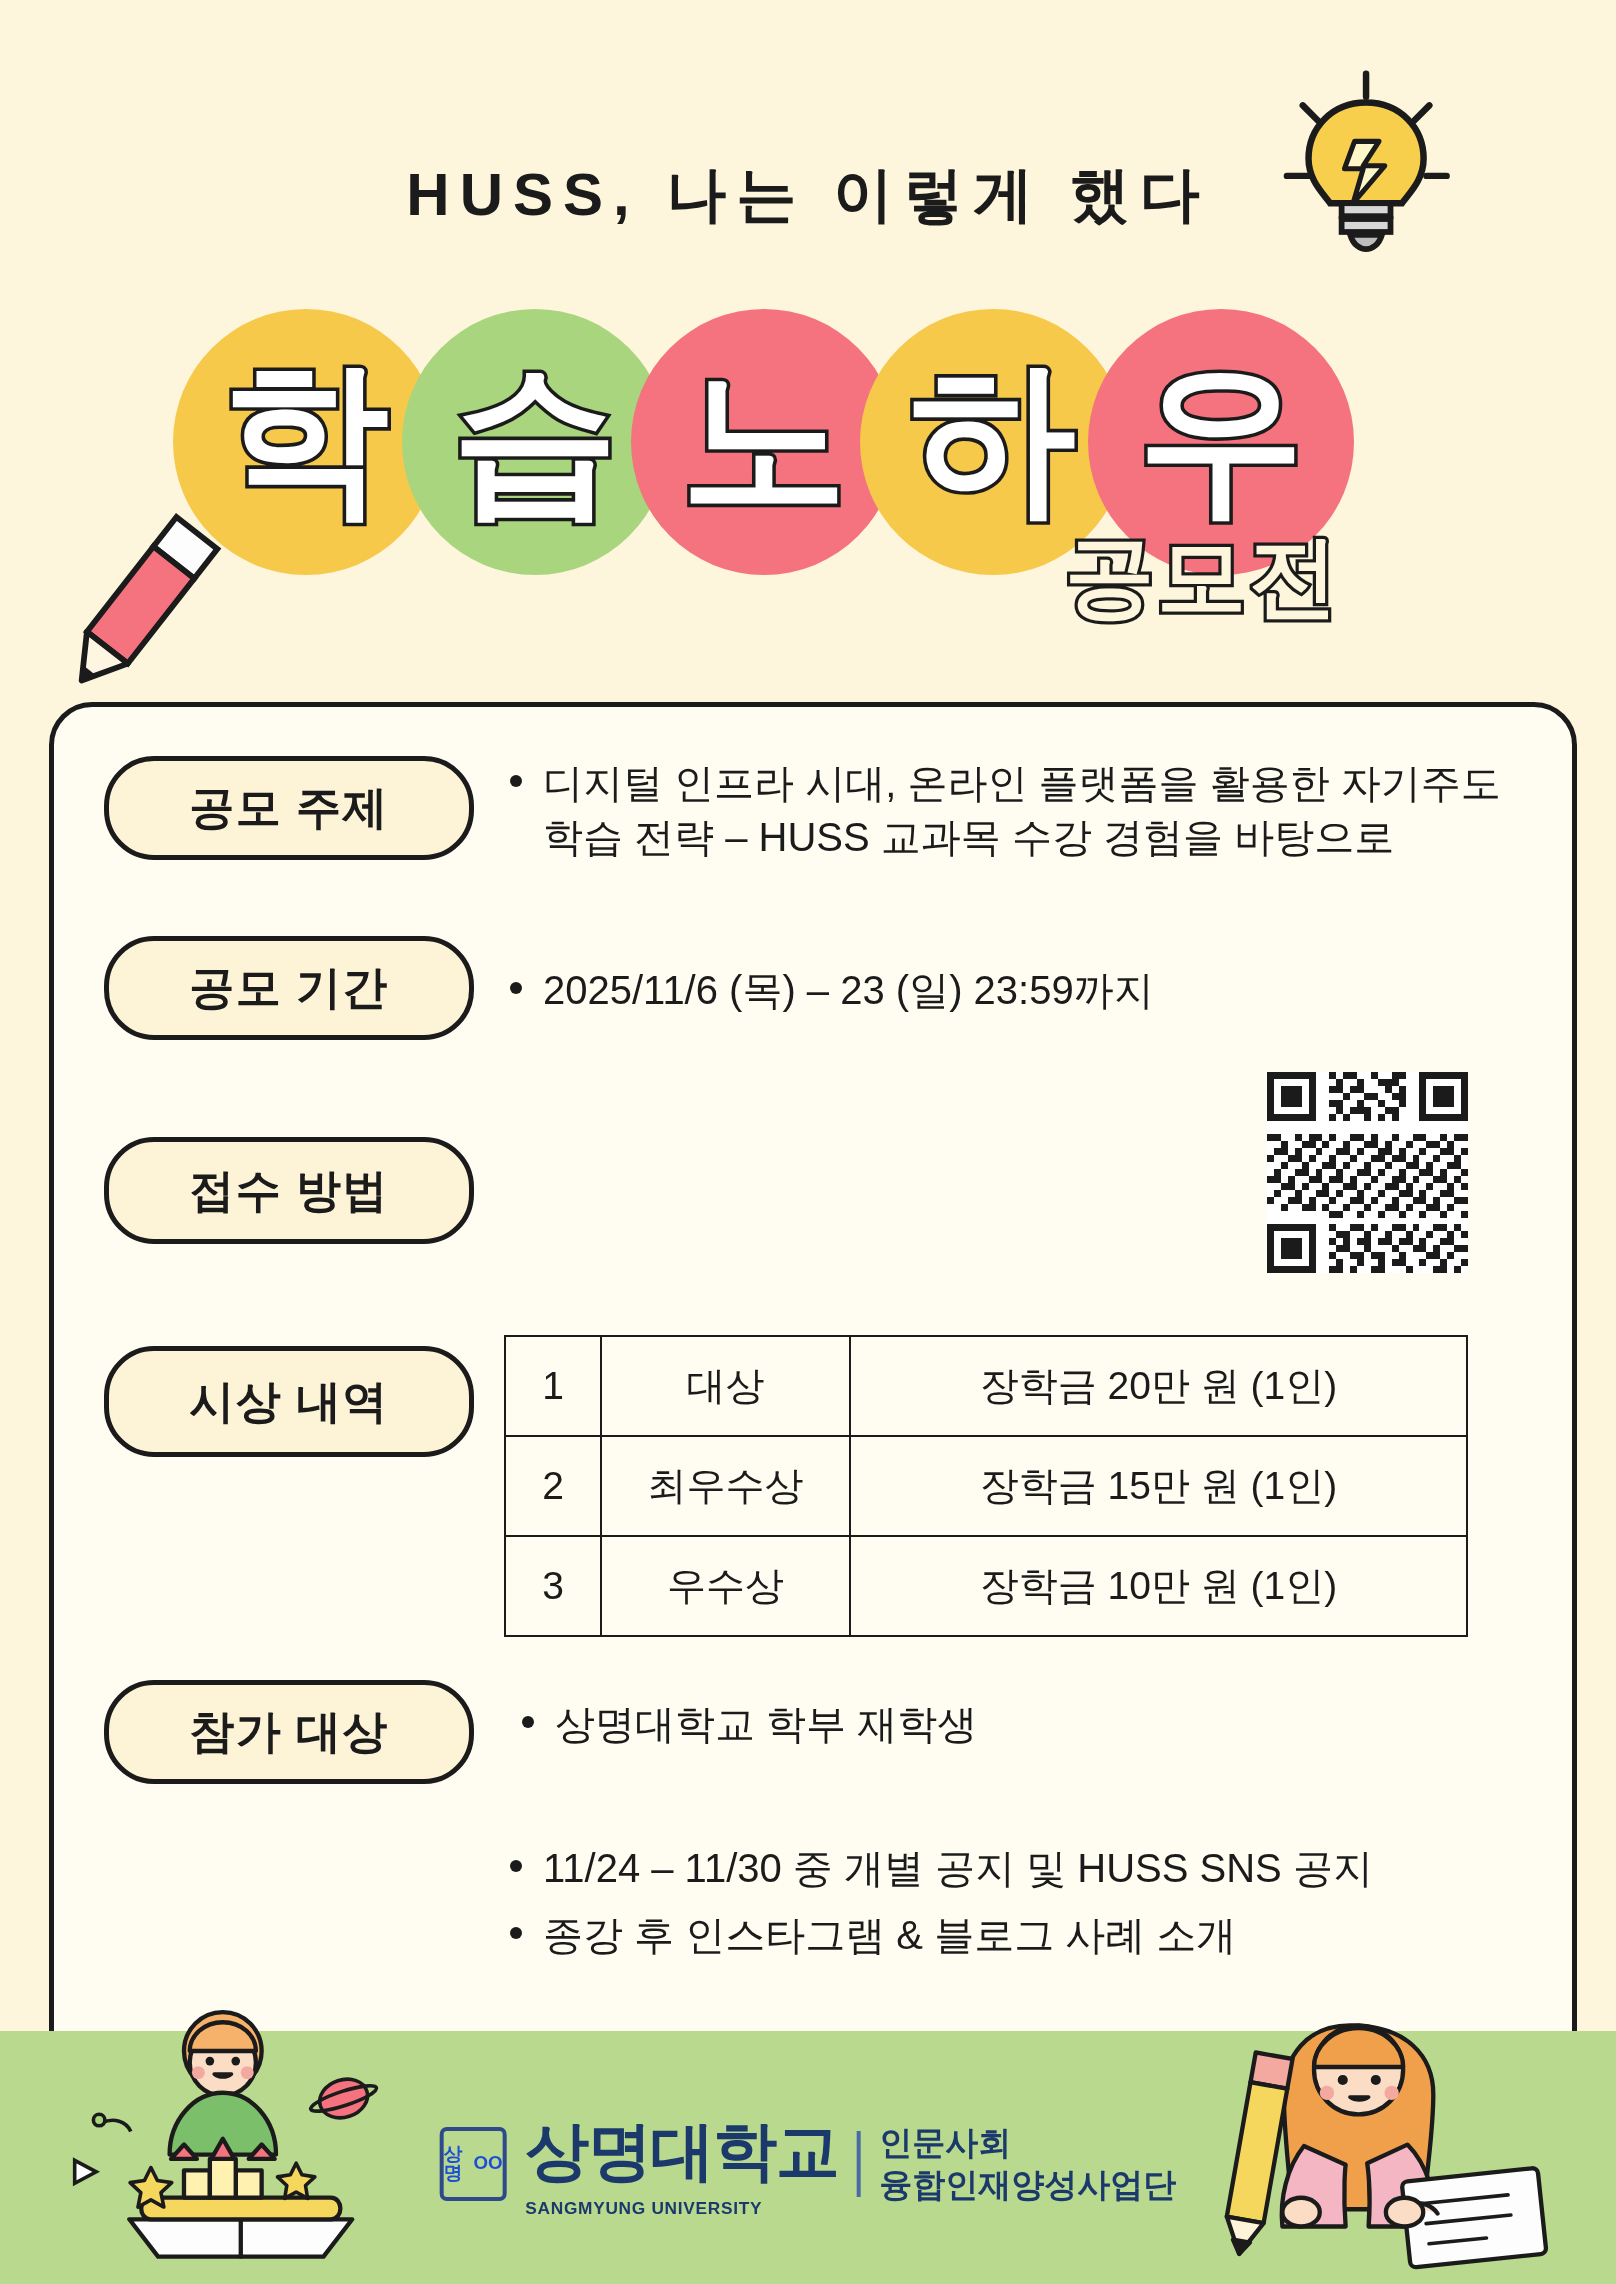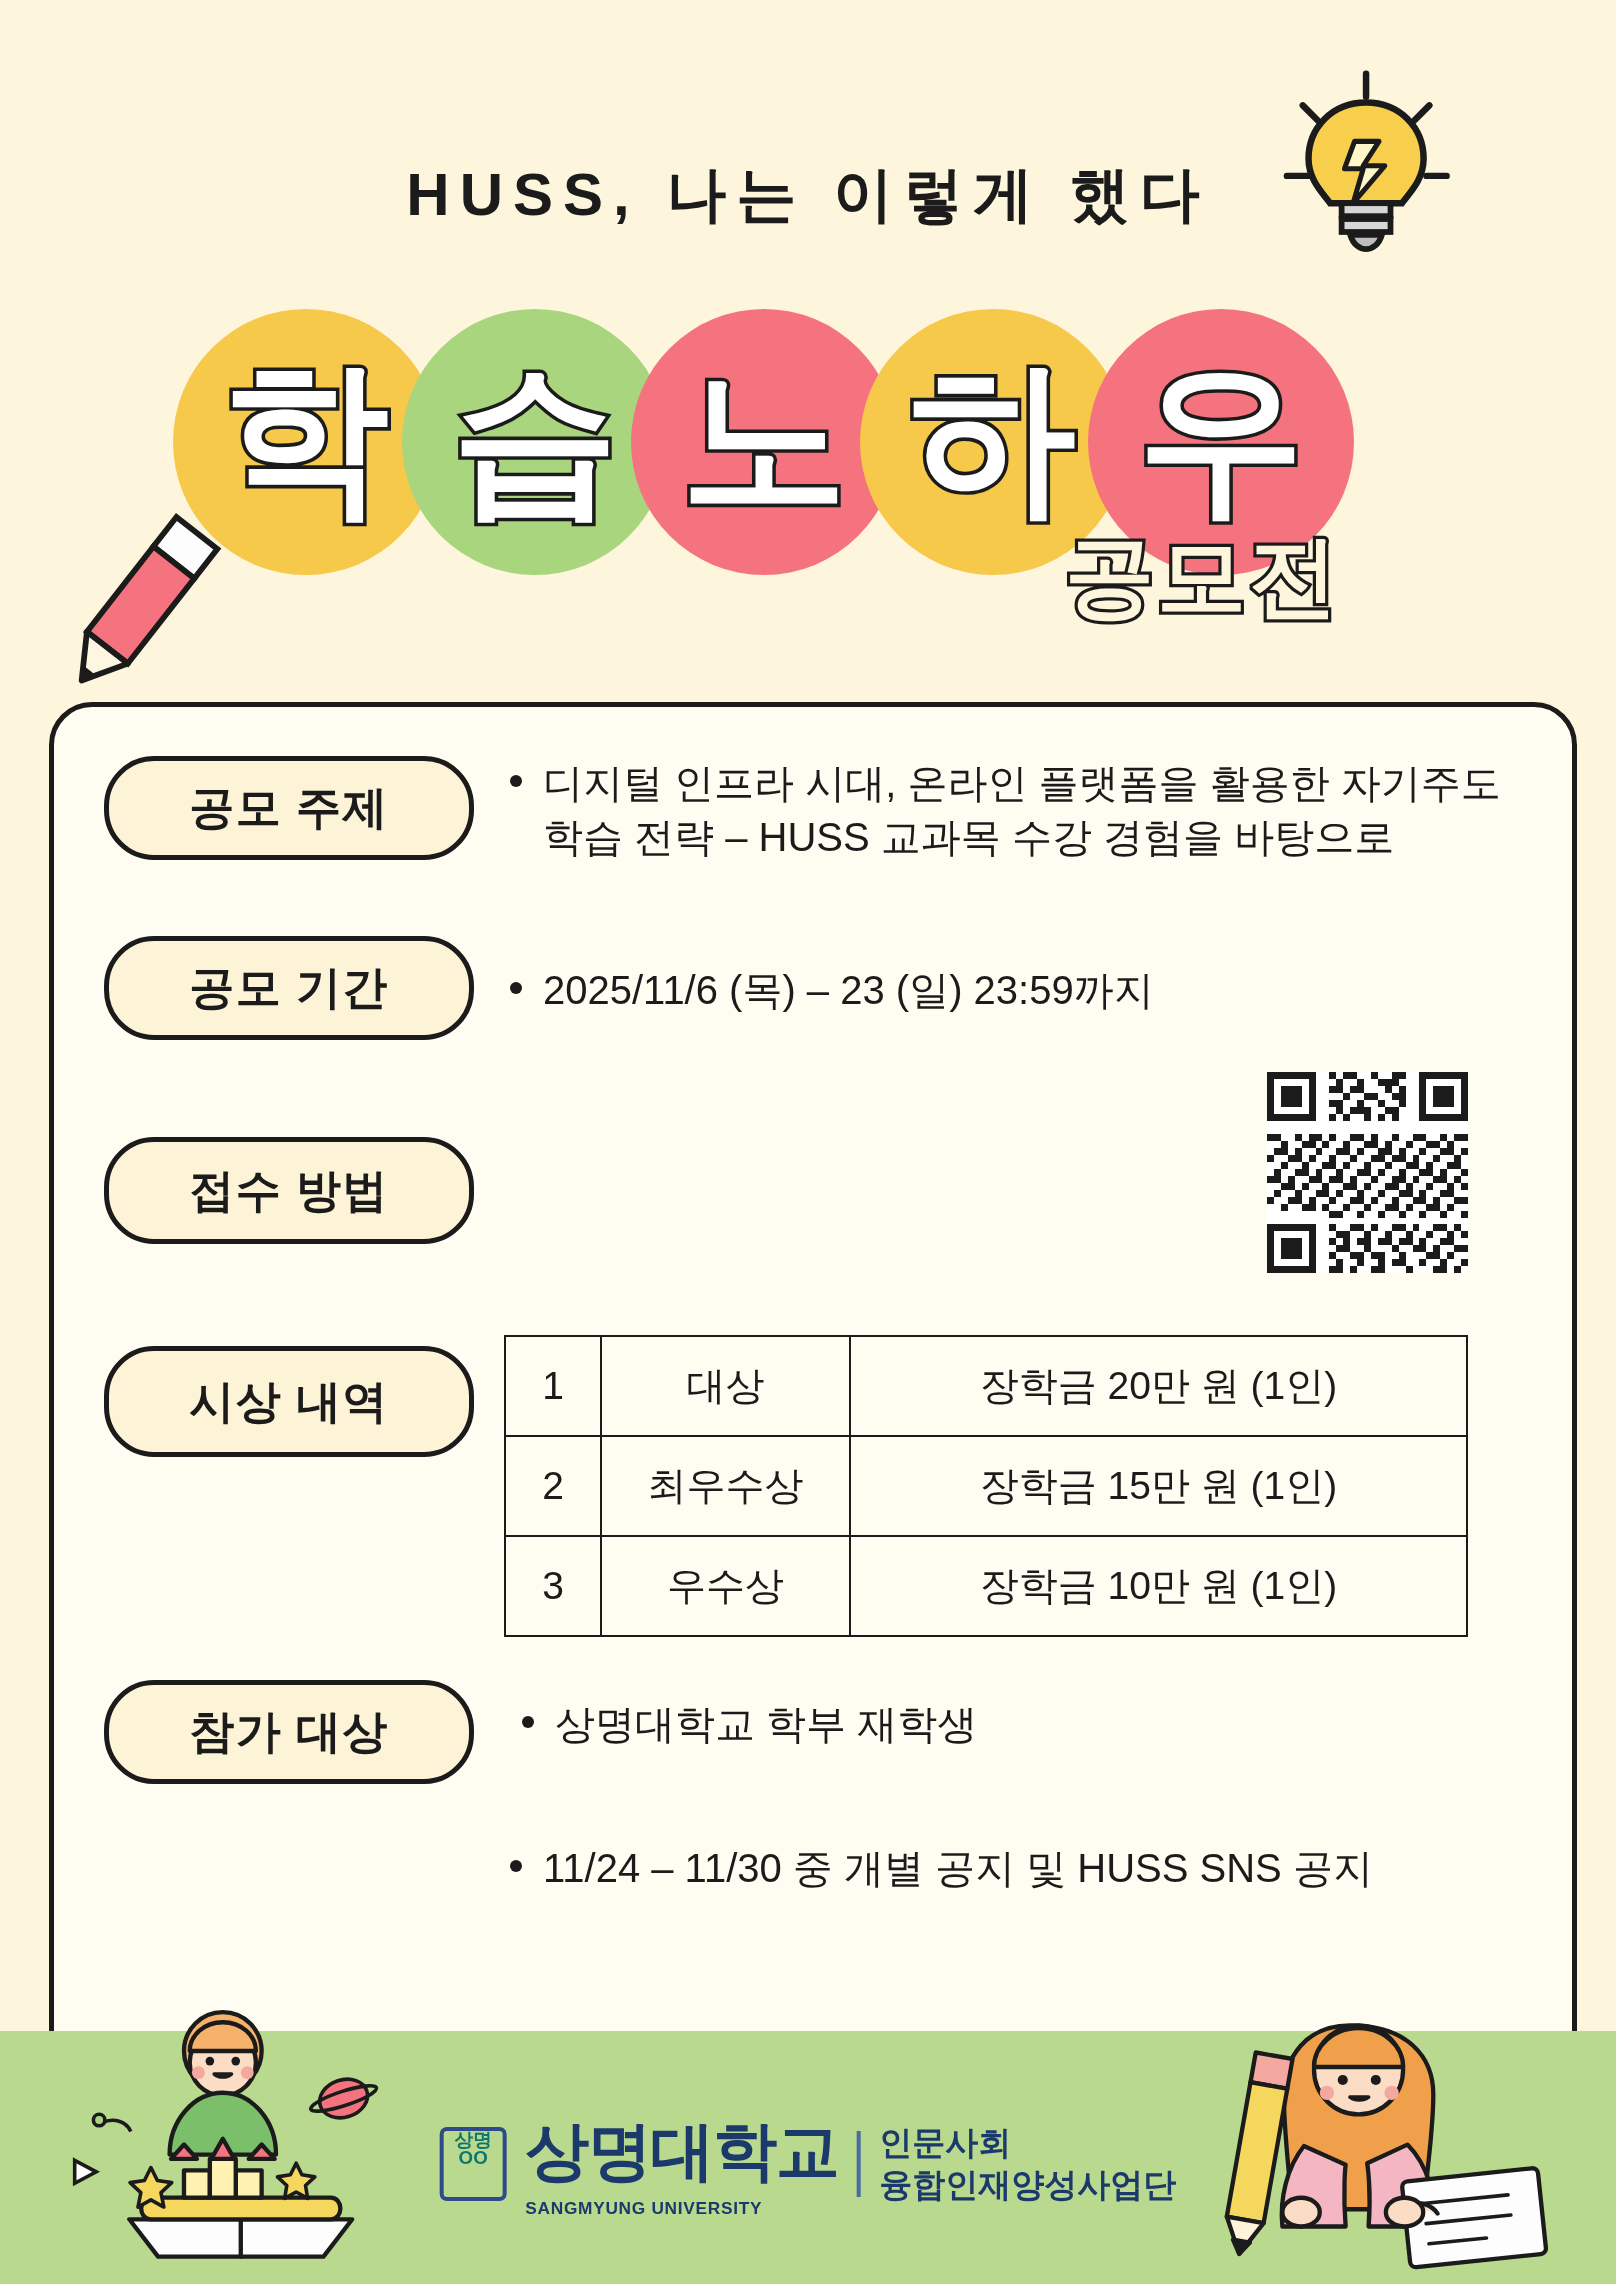--- a/index.html
+++ b/index.html
@@ -98,22 +98,22 @@
   .footer{
     position:absolute;left:0;bottom:0;width:100%;height:253px;
     background:#b9d98e;
   }
   .footer-logo{
     position:absolute;left:50%;transform:translateX(-50%);
     bottom:65px;display:flex;align-items:center;gap:18.7px;
   }
   .logo-mark{
     width:59px;height:66px;border:4.3px solid #2e4a8a;border-radius:7.2px;
-    display:flex;flex-direction:column;align-items:center;justify-content:flex-start;
-    color:#0f766e;font-size:18.7px;font-weight:800;line-height:1;
+    display:flex;flex-direction:row;align-items:center;justify-content:flex-start;
+    color:#1d4ed8;font-size:18.7px;font-weight:800;line-height:1;
   }
   .logo-kr{font-size:64px;font-weight:800;color:#1b3a6b;letter-spacing:-1.4px;}
   .logo-en{font-size:17.3px;font-weight:700;color:#1b3a6b;letter-spacing:0.7px;margin-top:2.9px;}
   .logo-divider{width:3.6px;height:66px;background:#4a6aa5;}
   .logo-dept{font-size:33px;font-weight:700;color:#1b3a6b;line-height:1.25;}
 
   
   .kid-left{position:absolute;left:43px;bottom:0;width:374px;height:302px;}
   .kid-right{position:absolute;right:43px;bottom:0;width:403px;height:309px;}
 </style>
@@ -415,20 +415,21 @@
   <div class="pill" style="left:104px;top:1680px;width:360px;height:94px;">참가 대상</div>
   <div class="row-text" style="left:516px;top:1697px;width:964px;">
     <ul class="bullets">
       <li>상명대학교 학부 재학생</li>
     </ul>
   </div>
 
   <div class="row-text" style="left:504px;top:1841px;width:979px;">
     <ul class="bullets">
       <li>11/24 – 11/30 중 개별 공지 및 HUSS SNS 공지</li>
+      <li>종강 후 인스타그램 &amp; 블로그 사례 소개</li>
     </ul>
   </div>
 
   <div class="footer"></div>
 
   <div class="kid-left">
     <svg viewBox="0 0 520 420" width="374" height="302">
       <g stroke="#1b1b1b" stroke-width="6" stroke-linecap="round" stroke-linejoin="round">
         <circle cx="250" cy="96" r="54" fill="#f6b26b"></circle>
         <circle cx="250" cy="112" r="46" fill="#fbdcc4"></circle>

